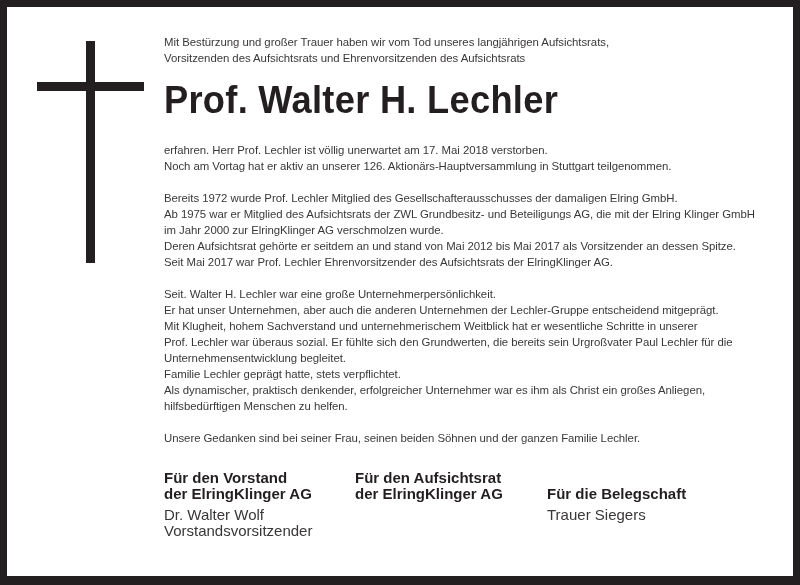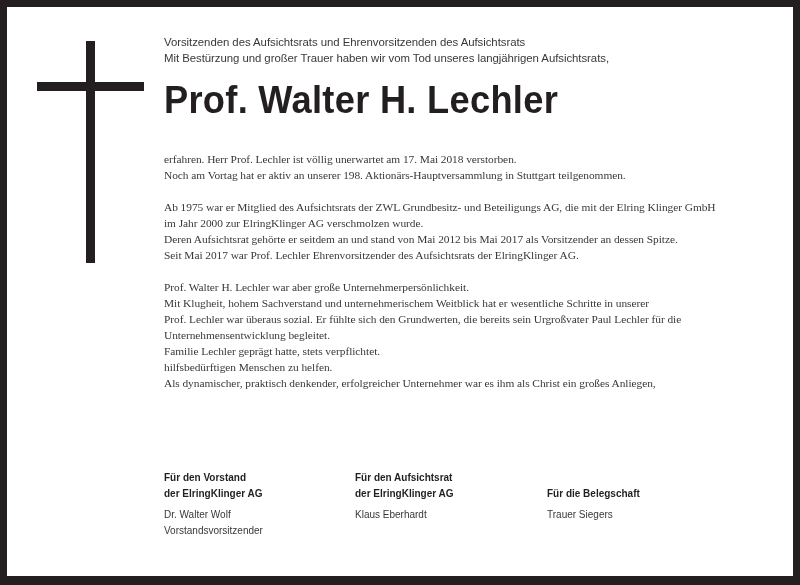--- a/index.html
+++ b/index.html
@@ -42,76 +42,81 @@
       margin: 12px 0 0 0;
       font-size: 39px;
       line-height: 44px;
       font-weight: bold;
       color: #231f20;
       letter-spacing: 0.3px;
       white-space: nowrap;
       transform: scaleX(0.93);
       transform-origin: left center;
     }
-    .body-text { margin-top: 29px; font-family: Liberation Serif, serif; }
+    .body-text { margin-top: 20px; }
     .para { margin: 0 0 16px 0; }
     .para .line { display: block; white-space: nowrap; }
     .signatures {
       position: absolute;
       left: 164px; top: 470px;
       width: 620px;
       height: 80px;
     }
     .sig {
       position: absolute; top: 0;
-      font-size: 10px; line-height: 16px;
+      font-size: 15px; line-height: 16px;
       color: #3a3738;
     }
     .sig .org { font-weight: bold; color: #231f20; white-space: nowrap; }
     .sig .person { margin-top: 5px; white-space: nowrap; }
     .sig .org .line, .sig .person .line { display: block; }
     .sig-1 { left: 0; }
     .sig-2 { left: 191px; }
     .sig-3 { left: 383px; top: 16px; }
   </style>
 </head>
 <body>
 
 <div class="sheet">
   <div class="cross-v"></div>
   <div class="cross-h"></div>
 </div>
 
 <div class="content">
   <div class="intro">
+    <p>Mit Bestürzung und großer Trauer haben wir vom Tod unseres langjährigen Aufsichtsrats,</p>
     <p>Vorsitzenden des Aufsichtsrats und Ehrenvorsitzenden des Aufsichtsrats</p>
-    <p>Mit Bestürzung und großer Trauer haben wir vom Tod unseres langjährigen Aufsichtsrats,</p>
   </div>
 
   <h1 class="name">Prof. Walter H. Lechler</h1>
 
   <div class="body-text">
     <div class="para">
       <span class="line">erfahren. Herr Prof. Lechler ist völlig unerwartet am 17. Mai 2018 verstorben.</span>
-      <span class="line">Noch am Vortag hat er aktiv an unserer 198. Aktionärs-Hauptversammlung in Stuttgart teilgenommen.</span>
+      <span class="line">Noch am Vortag hat er aktiv an unserer 126. Aktionärs-Hauptversammlung in Stuttgart teilgenommen.</span>
     </div>
     <div class="para">
+      <span class="line">Bereits 1972 wurde Prof. Lechler Mitglied des Gesellschafterausschusses der damaligen Elring GmbH.</span>
       <span class="line">Ab 1975 war er Mitglied des Aufsichtsrats der ZWL Grundbesitz- und Beteiligungs AG, die mit der Elring Klinger GmbH</span>
       <span class="line">im Jahr 2000 zur ElringKlinger AG verschmolzen wurde.</span>
       <span class="line">Deren Aufsichtsrat gehörte er seitdem an und stand von Mai 2012 bis Mai 2017 als Vorsitzender an dessen Spitze.</span>
       <span class="line">Seit Mai 2017 war Prof. Lechler Ehrenvorsitzender des Aufsichtsrats der ElringKlinger AG.</span>
     </div>
     <div class="para">
-      <span class="line">Prof. Walter H. Lechler war aber große Unternehmerpersönlichkeit.</span>
+      <span class="line">Seit. Walter H. Lechler war eine große Unternehmerpersönlichkeit.</span>
+      <span class="line">Er hat unser Unternehmen, aber auch die anderen Unternehmen der Lechler-Gruppe entscheidend mitgeprägt.</span>
       <span class="line">Mit Klugheit, hohem Sachverstand und unternehmerischem Weitblick hat er wesentliche Schritte in unserer</span>
       <span class="line">Prof. Lechler war überaus sozial. Er fühlte sich den Grundwerten, die bereits sein Urgroßvater Paul Lechler für die</span>
       <span class="line">Unternehmensentwicklung begleitet.</span>
       <span class="line">Familie Lechler geprägt hatte, stets verpflichtet.</span>
+      <span class="line">Als dynamischer, praktisch denkender, erfolgreicher Unternehmer war es ihm als Christ ein großes Anliegen,</span>
       <span class="line">hilfsbedürftigen Menschen zu helfen.</span>
-      <span class="line">Als dynamischer, praktisch denkender, erfolgreicher Unternehmer war es ihm als Christ ein großes Anliegen,</span>
+    </div>
+    <div class="para">
+      <span class="line">Unsere Gedanken sind bei seiner Frau, seinen beiden Söhnen und der ganzen Familie Lechler.</span>
     </div>
   </div>
 </div>
 
 <div class="signatures">
   <div class="sig sig-1">
     <div class="org">
       <span class="line">Für den Vorstand</span>
       <span class="line">der ElringKlinger AG</span>
     </div>
@@ -120,21 +125,20 @@
       <span class="line">Vorstandsvorsitzender</span>
     </div>
   </div>
 
   <div class="sig sig-2">
     <div class="org">
       <span class="line">Für den Aufsichtsrat</span>
       <span class="line">der ElringKlinger AG</span>
     </div>
     <div class="person">
-      <span class="line">Klaus Eberhardt</span>
     </div>
   </div>
 
   <div class="sig sig-3">
     <div class="org">
       <span class="line">Für die Belegschaft</span>
     </div>
     <div class="person">
       <span class="line">Trauer Siegers</span>
     </div>

